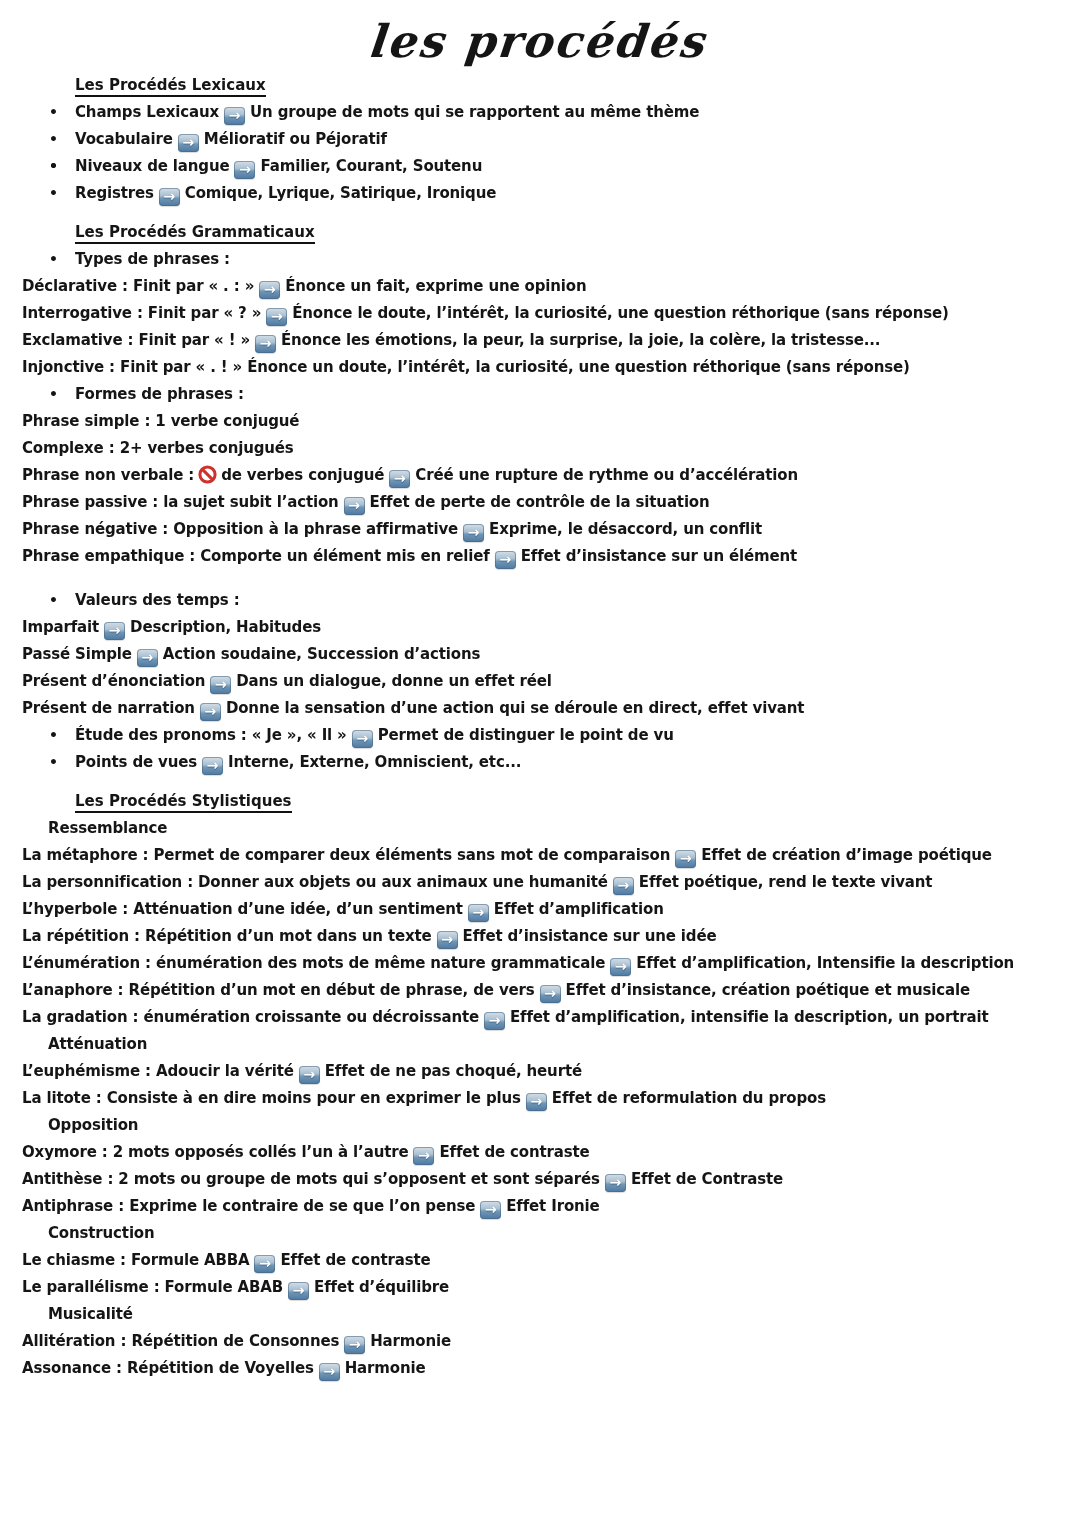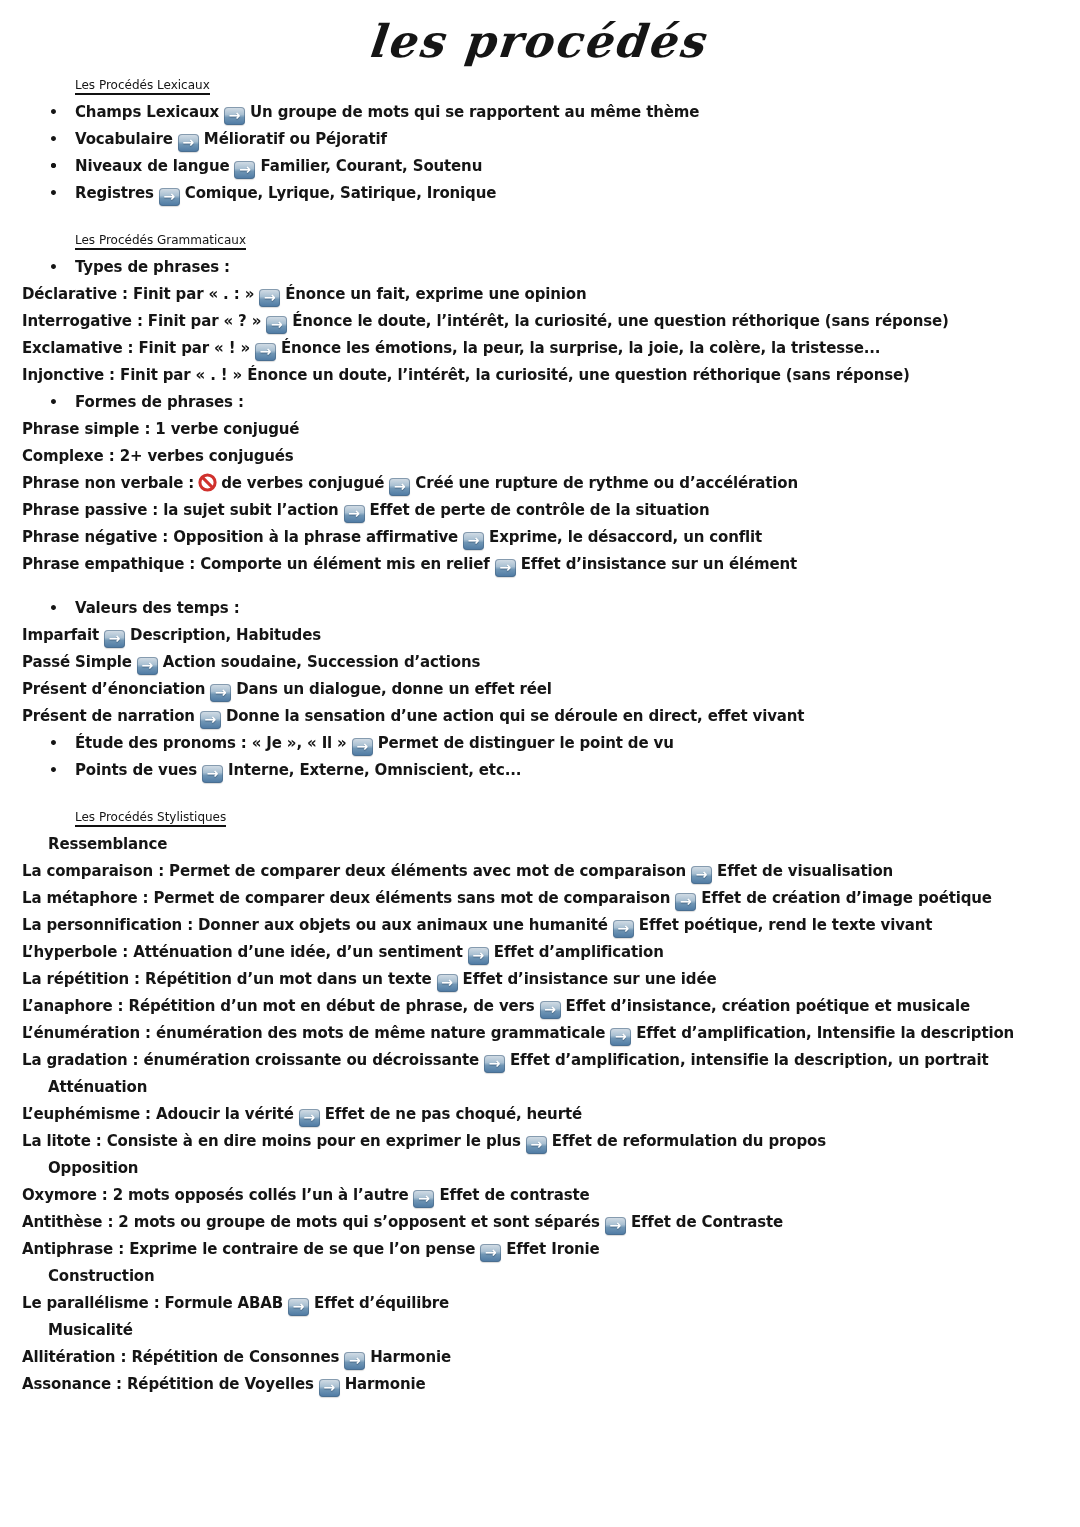--- a/index.html
+++ b/index.html
@@ -25,25 +25,25 @@
     font-size: 45px;
     letter-spacing: 2px;
     text-align: center;
     transform: skewX(-8deg);
     height: 56px;
     line-height: 56px;
     margin-bottom: 2px;
     white-space: nowrap;
   }
   .section { margin-top: 0; }
-  .section + .section { margin-top: 20px; }
+  .section + .section { margin-top: 12px; }
   .section-heading {
     margin-left: 53px;
-    font-size: 12px;
-    font-weight: normal;
+    font-size: 15px;
+    font-weight: bold;
     line-height: 27px;
   }
   .section-heading .heading-text {
     border-bottom: 2.5px solid #111;
     padding-bottom: 1px;
   }
   .line {
     font-size: 15px;
     font-weight: bold;
     line-height: 27px;
@@ -124,35 +124,35 @@
         <div class="line flush"><span class="text-run">Imparfait</span><span class="arrow-icon"></span><span class="text-run">Description, Habitudes</span></div>
         <div class="line flush"><span class="text-run">Passé Simple</span><span class="arrow-icon"></span><span class="text-run">Action soudaine, Succession d’actions</span></div>
         <div class="line flush"><span class="text-run">Présent d’énonciation</span><span class="arrow-icon"></span><span class="text-run">Dans un dialogue, donne un effet réel</span></div>
         <div class="line flush"><span class="text-run">Présent de narration</span><span class="arrow-icon"></span><span class="text-run">Donne la sensation d’une action qui se déroule en direct, effet vivant</span></div>
         <div class="line bullet"><span class="bullet-dot">•</span><span class="text-run">Étude des pronoms : « Je », « Il »</span><span class="arrow-icon"></span><span class="text-run">Permet de distinguer le point de vu</span></div>
         <div class="line bullet"><span class="bullet-dot">•</span><span class="text-run">Points de vues</span><span class="arrow-icon"></span><span class="text-run">Interne, Externe, Omniscient, etc...</span></div>
       </section>
       <section class="section">
         <div class="section-heading"><span class="heading-text">Les Procédés Stylistiques</span></div>
         <div class="line label"><span class="text-run">Ressemblance</span></div>
-        <div class="line flush"><span class="text-run">La comparaison : Permet de comparer deux éléments avec mot de comparaison</span><span class="arrow-icon"></span><span class="text-run">Effet de visualisation</span></div>
         <div class="line flush"><span class="text-run">La métaphore : Permet de comparer deux éléments sans mot de comparaison</span><span class="arrow-icon"></span><span class="text-run">Effet de création d’image poétique</span></div>
         <div class="line flush"><span class="text-run">La personnification : Donner aux objets ou aux animaux une humanité</span><span class="arrow-icon"></span><span class="text-run">Effet poétique, rend le texte vivant</span></div>
         <div class="line flush"><span class="text-run">L’hyperbole : Atténuation d’une idée, d’un sentiment</span><span class="arrow-icon"></span><span class="text-run">Effet d’amplification</span></div>
         <div class="line flush"><span class="text-run">La répétition :  Répétition d’un mot dans un texte</span><span class="arrow-icon"></span><span class="text-run">Effet d’insistance sur une idée</span></div>
+        <div class="line flush"><span class="text-run">L’énumération : énumération des mots de même nature grammaticale</span><span class="arrow-icon"></span><span class="text-run">Effet d’amplification, Intensifie la description</span></div>
         <div class="line flush"><span class="text-run">L’anaphore :  Répétition d’un mot en début de phrase, de vers</span><span class="arrow-icon"></span><span class="text-run">Effet d’insistance, création poétique et musicale</span></div>
-        <div class="line flush"><span class="text-run">L’énumération : énumération des mots de même nature grammaticale</span><span class="arrow-icon"></span><span class="text-run">Effet d’amplification, Intensifie la description</span></div>
         <div class="line flush"><span class="text-run">La gradation : énumération croissante ou décroissante</span><span class="arrow-icon"></span><span class="text-run">Effet d’amplification, intensifie la description, un portrait</span></div>
         <div class="line label"><span class="text-run">Atténuation</span></div>
         <div class="line flush"><span class="text-run">L’euphémisme : Adoucir la vérité</span><span class="arrow-icon"></span><span class="text-run">Effet de ne pas choqué, heurté</span></div>
         <div class="line flush"><span class="text-run">La litote : Consiste à en dire moins pour en exprimer le plus</span><span class="arrow-icon"></span><span class="text-run">Effet de reformulation du propos</span></div>
         <div class="line label"><span class="text-run">Opposition</span></div>
         <div class="line flush"><span class="text-run">Oxymore : 2 mots opposés collés l’un à l’autre</span><span class="arrow-icon"></span><span class="text-run">Effet de contraste</span></div>
         <div class="line flush"><span class="text-run">Antithèse : 2 mots ou groupe de mots qui s’opposent et sont séparés</span><span class="arrow-icon"></span><span class="text-run">Effet de Contraste</span></div>
         <div class="line flush"><span class="text-run">Antiphrase : Exprime le contraire de se que l’on pense</span><span class="arrow-icon"></span><span class="text-run">Effet Ironie</span></div>
         <div class="line label"><span class="text-run">Construction</span></div>
+        <div class="line flush"><span class="text-run">Le chiasme : Formule ABBA</span><span class="arrow-icon"></span><span class="text-run">Effet de contraste</span></div>
         <div class="line flush"><span class="text-run">Le parallélisme : Formule ABAB</span><span class="arrow-icon"></span><span class="text-run">Effet d’équilibre</span></div>
         <div class="line label"><span class="text-run">Musicalité</span></div>
         <div class="line flush"><span class="text-run">Allitération : Répétition de Consonnes</span><span class="arrow-icon"></span><span class="text-run">Harmonie</span></div>
         <div class="line flush"><span class="text-run">Assonance : Répétition de Voyelles</span><span class="arrow-icon"></span><span class="text-run">Harmonie</span></div>
       </section>
     </main>
 </div>
 
 </body></html>

